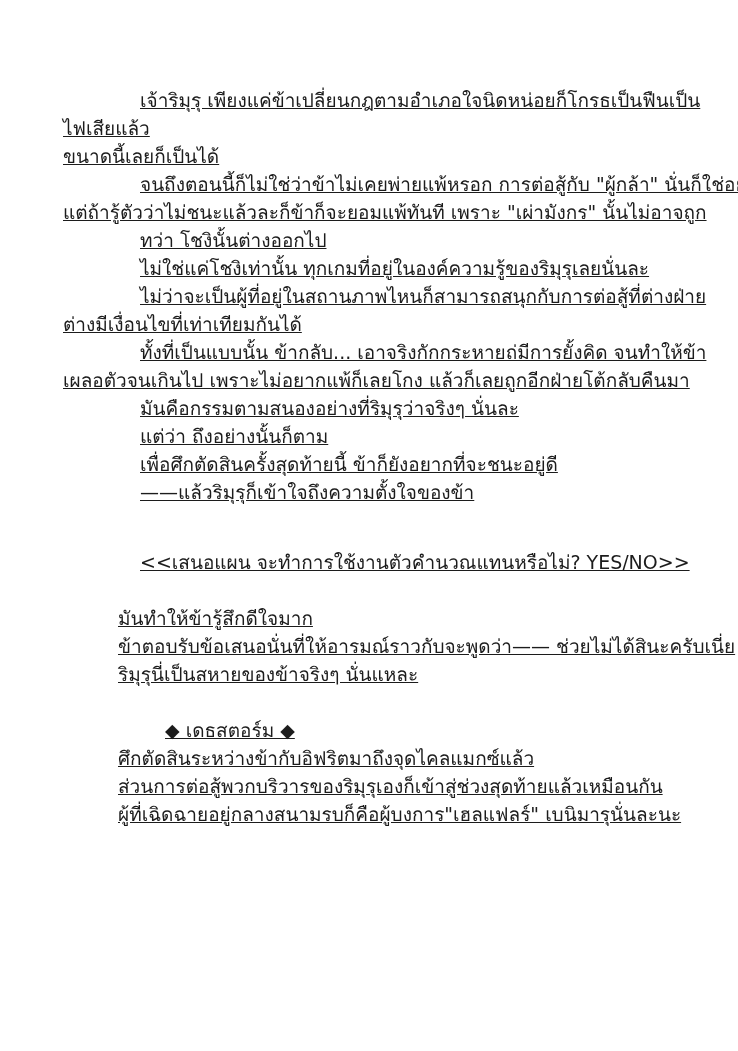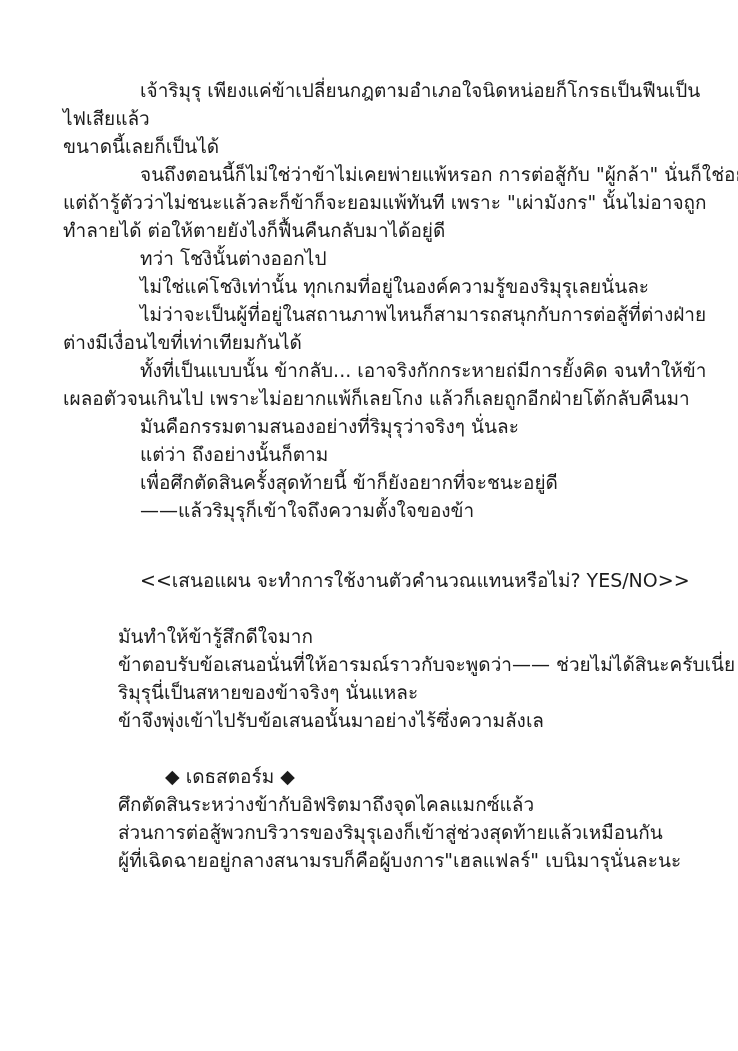--- a/index.html
+++ b/index.html
@@ -10,24 +10,25 @@
   #page {
     position: relative;
     width: 738px;
     height: 1051px;
     background: #ffffff;
     overflow: hidden;
     font-family: "DejaVu Sans", "Liberation Sans", sans-serif;
   }
   #doc {
     position: absolute;
-    top: 76px;
+    top: 86px;
     left: 63px;
     width: 620px;
     color: #1c1c1c;
+    text-decoration: underline;
   }
   .line {
     height: 28px;
     line-height: 28px;
     font-size: 19px;
     white-space: pre;
     letter-spacing: 0;
   }
   .ind-flush  { padding-left: 0; }
   .ind-para   { padding-left: 77px; }
@@ -38,37 +39,35 @@
 </head>
 <body>
 
 <div id="page">
   <div id="doc" style="color: rgb(28, 28, 28);">
       <div class="line ind-para">เจ้าริมุรุ เพียงแค่ข้าเปลี่ยนกฎตามอำเภอใจนิดหน่อยก็โกรธเป็นฟืนเป็น</div>
       <div class="line ind-flush">ไฟเสียแล้ว</div>
       <div class="line ind-flush">ขนาดนี้เลยก็เป็นได้</div>
       <div class="line ind-para">จนถึงตอนนี้ก็ไม่ใช่ว่าข้าไม่เคยพ่ายแพ้หรอก การต่อสู้กับ "ผู้กล้า" นั่นก็ใช่อยู่</div>
       <div class="line ind-flush">แต่ถ้ารู้ตัวว่าไม่ชนะแล้วละก็ข้าก็จะยอมแพ้ทันที เพราะ "เผ่ามังกร" นั้นไม่อาจถูก</div>
-      <div class="line ind-flush">ทำลายได้ ต่อให้ตายยังไงก็ฟื้นคืนกลับมาได้อยู่ดี</div>
       <div class="line ind-para">ทว่า โชงินั้นต่างออกไป</div>
       <div class="line ind-para">ไม่ใช่แค่โชงิเท่านั้น ทุกเกมที่อยู่ในองค์ความรู้ของริมุรุเลยนั่นละ</div>
       <div class="line ind-para">ไม่ว่าจะเป็นผู้ที่อยู่ในสถานภาพไหนก็สามารถสนุกกับการต่อสู้ที่ต่างฝ่าย</div>
       <div class="line ind-flush">ต่างมีเงื่อนไขที่เท่าเทียมกันได้</div>
       <div class="line ind-para">ทั้งที่เป็นแบบนั้น ข้ากลับ... เอาจริงกักกระหายถ่มีการยั้งคิด จนทำให้ข้า</div>
       <div class="line ind-flush">เผลอตัวจนเกินไป เพราะไม่อยากแพ้ก็เลยโกง แล้วก็เลยถูกอีกฝ่ายโต้กลับคืนมา</div>
       <div class="line ind-para">มันคือกรรมตามสนองอย่างที่ริมุรุว่าจริงๆ นั่นละ</div>
       <div class="line ind-para">แต่ว่า ถึงอย่างนั้นก็ตาม</div>
       <div class="line ind-para">เพื่อศึกตัดสินครั้งสุดท้ายนี้ ข้าก็ยังอยากที่จะชนะอยู่ดี</div>
       <div class="line ind-para">——แล้วริมุรุก็เข้าใจถึงความตั้งใจของข้า</div>
       <div class="spacer" style="height: 42px;"></div>
       <div class="line ind-para">&lt;&lt;เสนอแผน จะทำการใช้งานตัวคำนวณแทนหรือไม่? YES/NO&gt;&gt;</div>
       <div class="spacer" style="height: 28px;"></div>
       <div class="line ind-quote">มันทำให้ข้ารู้สึกดีใจมาก</div>
       <div class="line ind-quote">ข้าตอบรับข้อเสนอนั่นที่ให้อารมณ์ราวกับจะพูดว่า—— ช่วยไม่ได้สินะครับเนี่ย</div>
       <div class="line ind-quote">ริมุรุนี่เป็นสหายของข้าจริงๆ นั่นแหละ</div>
-      <div class="line ind-quote">ข้าจึงพุ่งเข้าไปรับข้อเสนอนั้นมาอย่างไร้ซึ่งความลังเล</div>
       <div class="spacer" style="height: 28px;"></div>
       <div class="line ind-header">◆ เดธสตอร์ม ◆</div>
       <div class="line ind-quote">ศึกตัดสินระหว่างข้ากับอิฟริตมาถึงจุดไคลแมกซ์แล้ว</div>
       <div class="line ind-quote">ส่วนการต่อสู้พวกบริวารของริมุรุเองก็เข้าสู่ช่วงสุดท้ายแล้วเหมือนกัน</div>
       <div class="line ind-quote">ผู้ที่เฉิดฉายอยู่กลางสนามรบก็คือผู้บงการ"เฮลแฟลร์" เบนิมารุนั่นละนะ</div>
     </div>
 </div>
 
 </body></html>

